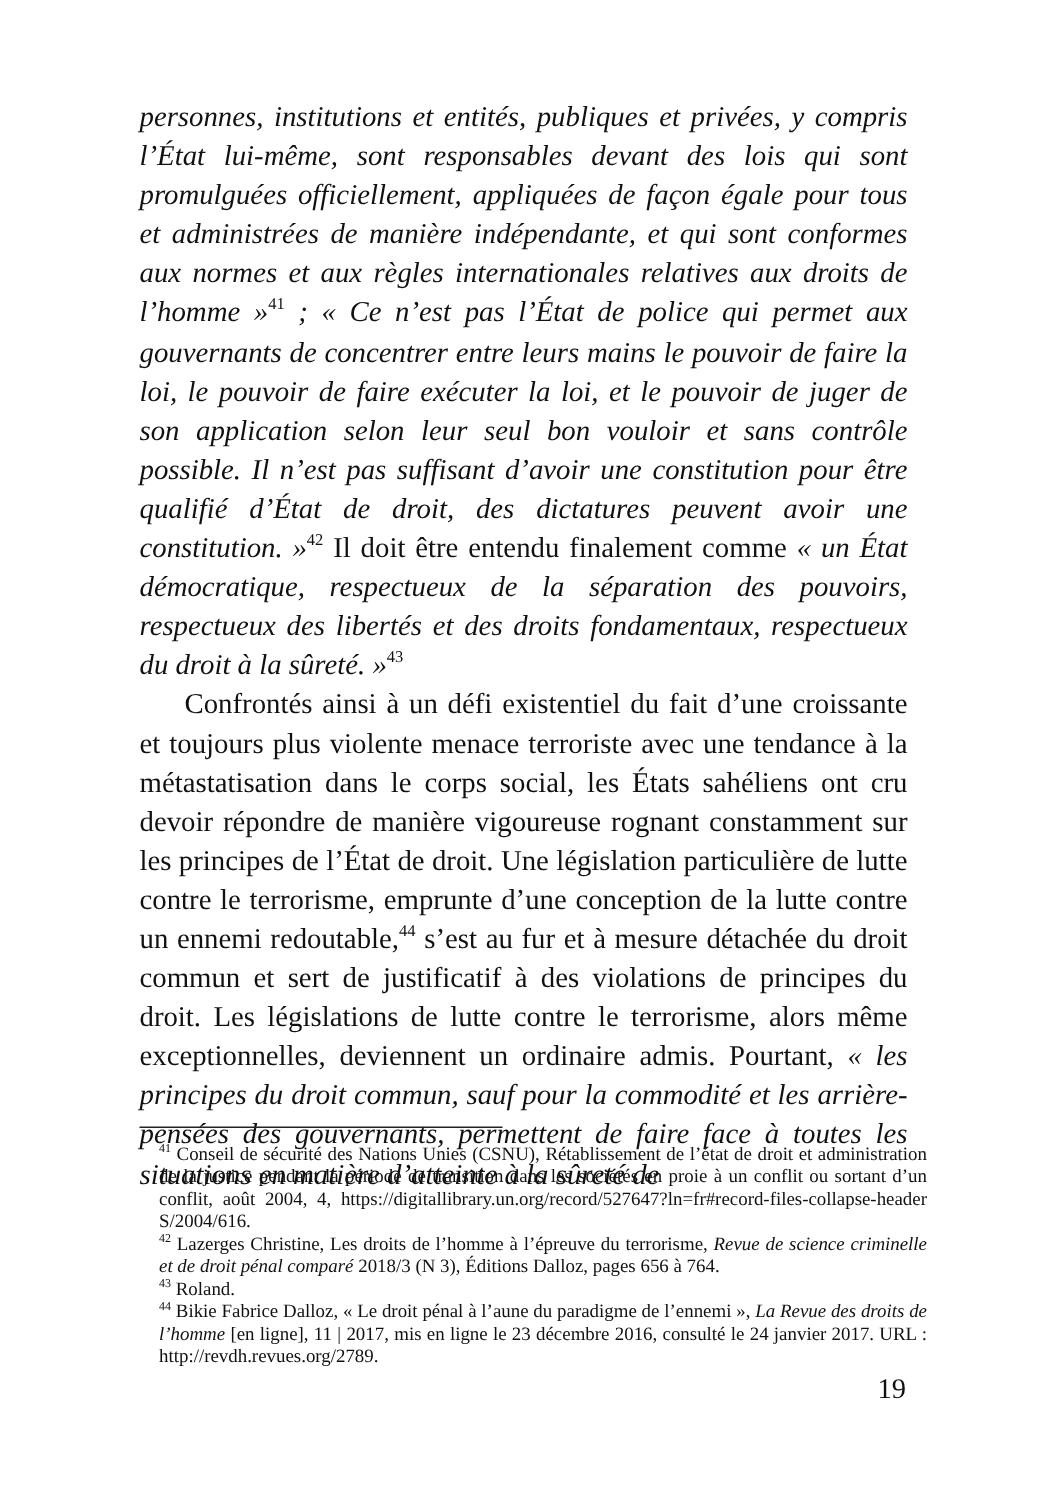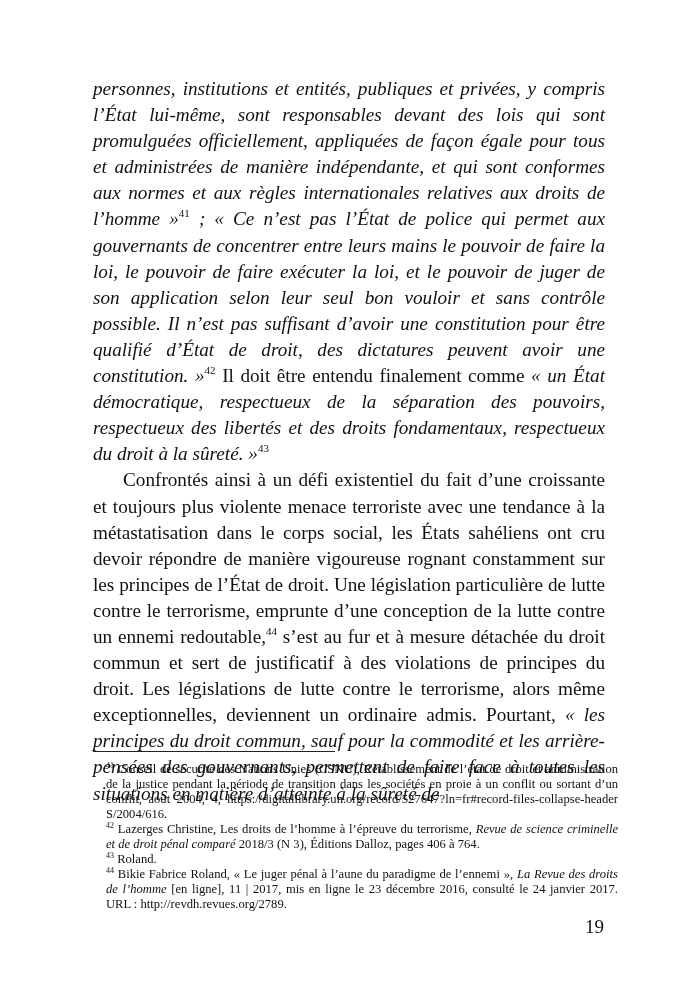--- a/index.html
+++ b/index.html
@@ -1,17 +1,17 @@
 <!DOCTYPE html>
 <html><head>
 <meta charset="utf-8">
 <style>
   html, body { margin: 0; padding: 0; background: #ffffff; }
   body { width: 700px; height: 992px; position: relative; overflow: hidden; color: #111; }
-  .page { position: absolute; left: 93px; top: 76px; width: 512px; }
+  .page { position: absolute; left: 93px; top: 66px; width: 512px; }
   .body-text {
     font-family: "Liberation Serif", serif;
     font-size: 19.2px;
     line-height: 26.1px;
     text-align: justify;
     margin: 0;
   }
   .body-text.indent { text-indent: 30px; }
   i { font-style: italic; }
   sup { font-size: 11px; line-height: 0; vertical-align: super; position: relative; top: -1px; }
@@ -36,18 +36,18 @@
 
 <div class="page">
   <p class="body-text"><i>personnes, institutions et entités, publiques et privées, y compris l’État lui-même, sont responsables devant des lois qui sont promulguées officiellement, appliquées de façon égale pour tous et administrées de manière indépendante, et qui sont conformes aux normes et aux règles internationales relatives aux droits de l’homme »</i><sup>41</sup><i> ; </i><i>« Ce n’est pas l’État de police qui permet aux gouvernants de concentrer entre leurs mains le pouvoir de faire la loi, le pouvoir de faire exécuter la loi, et le pouvoir de juger de son application selon leur seul bon vouloir et sans contrôle possible. Il n’est pas suffisant d’avoir une constitution pour être qualifié d’État de droit, des dictatures peuvent avoir une constitution. »</i><sup>42</sup><span> Il doit être entendu finalement comme </span><i>« un État démocratique, respectueux de la séparation des pouvoirs, respectueux des libertés et des droits fondamentaux, respectueux du droit à la sûreté. »</i><sup>43</sup></p>
   <p class="body-text indent"><span>Confrontés ainsi à un défi existentiel du fait d’une croissante et toujours plus violente menace terroriste avec une tendance à la métastatisation dans le corps social, les États sahéliens ont cru devoir répondre de manière vigoureuse rognant constamment sur les principes de l’État de droit. Une législation particulière de lutte contre le terrorisme, emprunte d’une conception de la lutte contre un ennemi redoutable,</span><sup>44</sup><span> s’est au fur et à mesure détachée du droit commun et sert de justificatif à des violations de principes du droit. Les législations de lutte contre le terrorisme, alors même exceptionnelles, deviennent un ordinaire admis. Pourtant, </span><i>« les principes du droit commun, sauf pour la commodité et les arrière-pensées des gouvernants, permettent de faire face à toutes les situations en matière d’atteinte à la sûreté de</i></p>
 </div>
 
 <div class="sep"></div>
 
 <div class="footnotes">
   <p class="footnote"><sup>41</sup><span> Conseil de sécurité des Nations Unies (CSNU), Rétablissement de l’état de droit et administration de la justice pendant la période de transition dans les sociétés en proie à un conflit ou sortant d’un conflit, août 2004, 4, https://digitallibrary.un.org/record/527647?ln=fr#record-files-collapse-header S/2004/616.</span></p>
-  <p class="footnote"><sup>42</sup><span> Lazerges Christine, Les droits de l’homme à l’épreuve du terrorisme, </span><i>Revue de science criminelle et de droit pénal comparé</i><span> 2018/3 (N 3), Éditions Dalloz, pages 406 à 764.</span></p>
+  <p class="footnote"><sup>42</sup><span> Lazerges Christine, Les droits de l’homme à l’épreuve du terrorisme, </span><i>Revue de science criminelle et de droit pénal comparé</i><span> 2018/3 (N 3), Éditions Dalloz, pages 656 à 764.</span></p>
   <p class="footnote"><sup>43</sup><span> Roland.</span></p>
-  <p class="footnote"><sup>44</sup><span> Bikie Fabrice Roland, « Le juger pénal à l’aune du paradigme de l’ennemi », </span><i>La Revue des droits de l’homme</i><span> [en ligne], 11 | 2017, mis en ligne le 23 décembre 2016, consulté le 24 janvier 2017. URL : http://revdh.revues.org/2789.</span></p>
+  <p class="footnote"><sup>44</sup><span> Bikie Fabrice Dalloz, « Le droit pénal à l’aune du paradigme de l’ennemi », </span><i>La Revue des droits de l’homme</i><span> [en ligne], 11 | 2017, mis en ligne le 23 décembre 2016, consulté le 24 janvier 2017. URL : http://revdh.revues.org/2789.</span></p>
 </div>
 
 <div class="page-number">19</div>
 
 </body></html>

